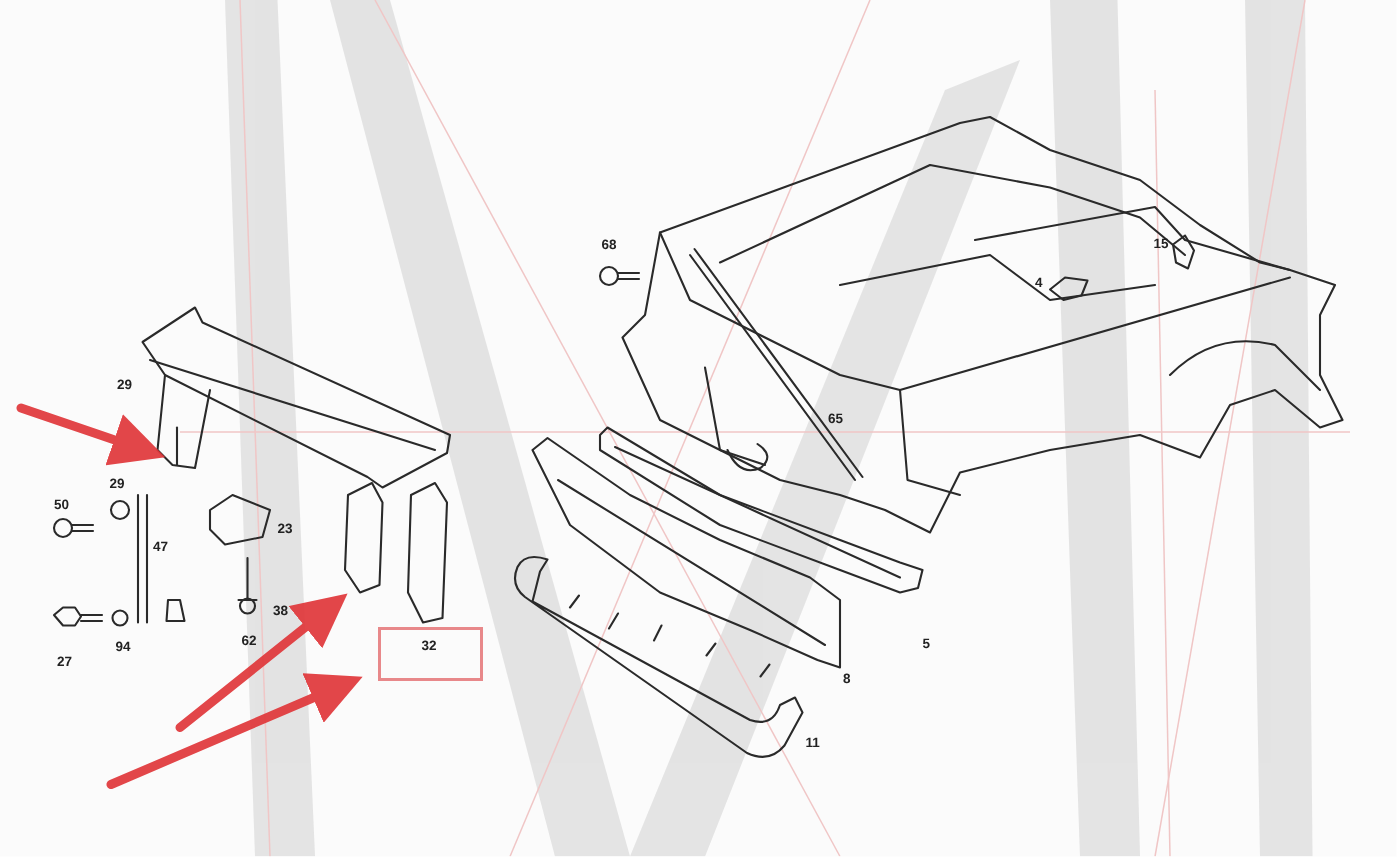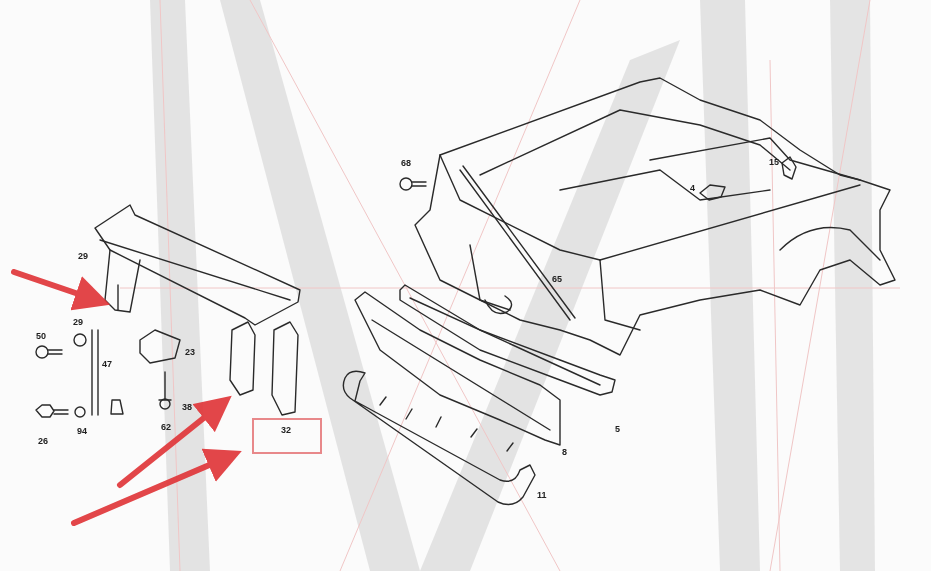--- a/index.html
+++ b/index.html
@@ -110,21 +110,21 @@
   </svg>
 
   <div class="highlight-box" style="left:252px; top:418px; width:70px; height:36px;"></div>
 
   <span class="label" style="left:78px; top:252px;text-align:center;">29</span>
   <span class="label" style="left:73px; top:318px;">29</span>
   <span class="label" style="left:36px; top:332px;">50</span>
   <span class="label" style="left:102px; top:360px;">47</span>
   <span class="label" style="left:185px; top:348px;">23</span>
   <span class="label" style="left:182px; top:403px;">38</span>
-  <span class="label" style="left:38px; top:437px;">26</span>
+  <span class="label" style="left:38px; top:437px;">27</span>
   <span class="label" style="left:77px; top:427px;">94</span>
   <span class="label" style="left:113px; top:423px;padding-left:48px;">62</span>
   <span class="label" style="left:281px; top:426px;">32</span>
   <span class="label" style="left:401px; top:159px;">68</span>
   <span class="label" style="left:552px; top:275px;">65</span>
   <span class="label" style="left:690px; top:184px;">4</span>
   <span class="label" style="left:769px; top:158px;">15</span>
   <span class="label" style="left:615px; top:425px;">5</span>
   <span class="label" style="left:562px; top:448px;">8</span>
   <span class="label" style="left:521px; top:491px;padding-left:16px;">11</span>

